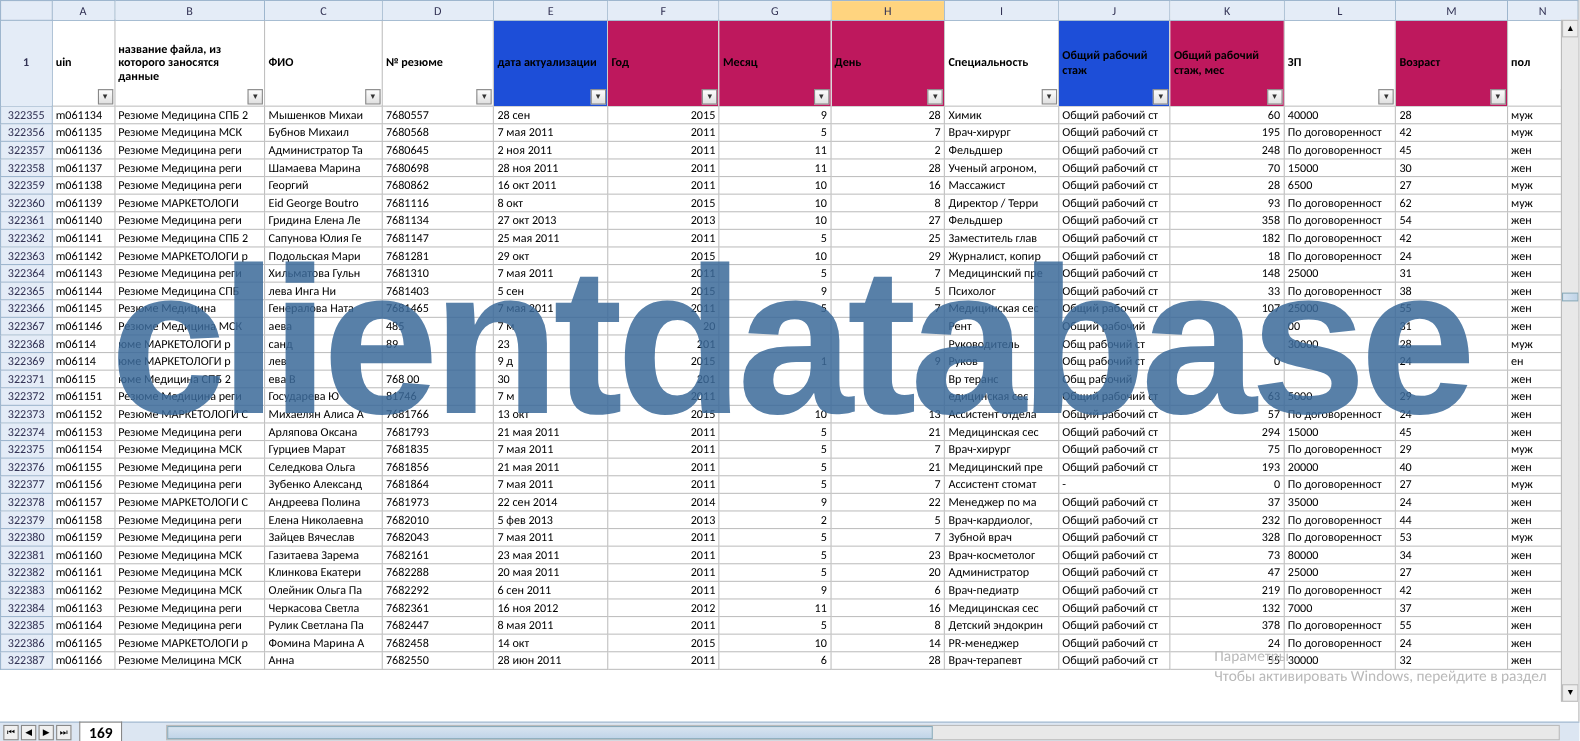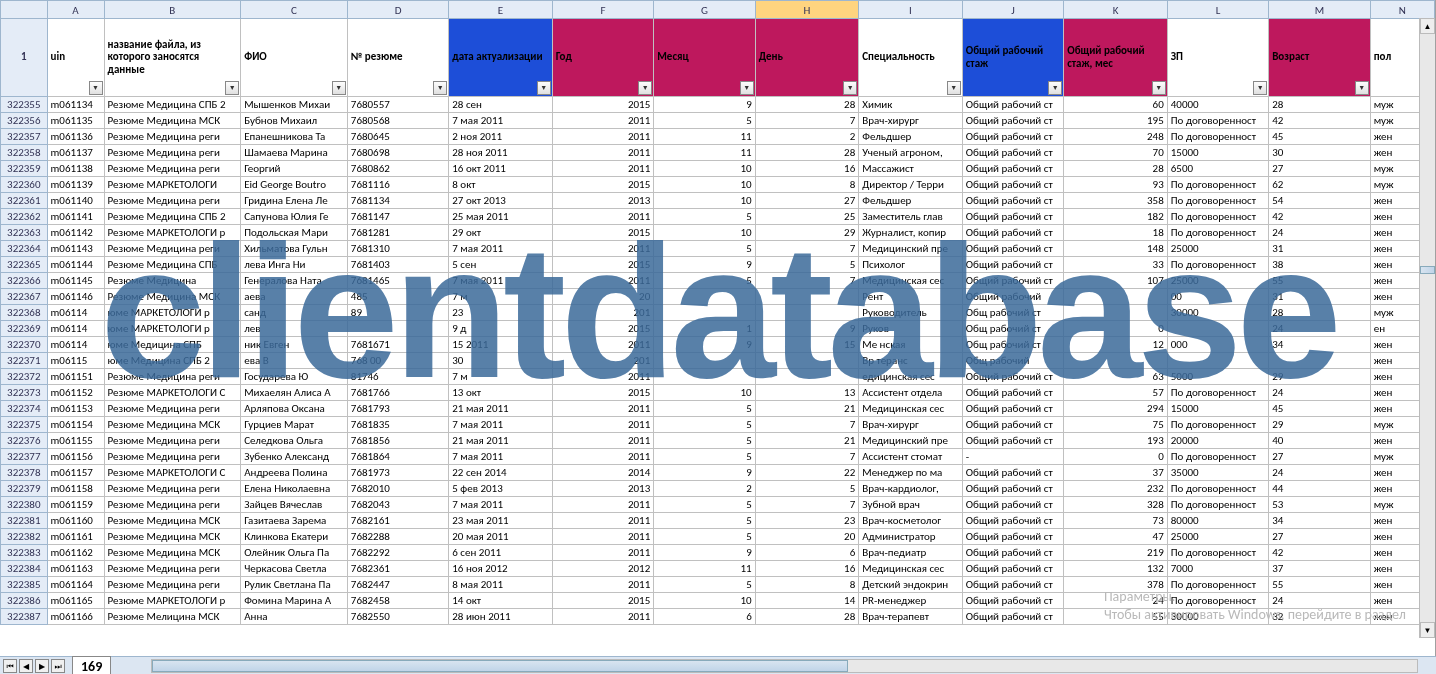--- a/index.html
+++ b/index.html
@@ -270,21 +270,21 @@
           <td>Общий рабочий ст</td>
           <td class="num">195</td>
           <td>По договоренност</td>
           <td>42</td>
           <td>муж</td>
         </tr>
         <tr>
           <td class="row-hdr">322357</td>
           <td>m061136</td>
           <td>Резюме Медицина реги</td>
-          <td>Епанешникова Та</td>
+          <td>Администратор Та</td>
           <td>7680645</td>
           <td>2 ноя 2011</td>
           <td class="num">2011</td>
           <td class="num">11</td>
           <td class="num">2</td>
           <td>Фельдшер</td>
           <td>Общий рабочий ст</td>
           <td class="num">248</td>
           <td>По договоренност</td>
           <td>45</td>
@@ -486,37 +486,20 @@
           <td>9 д</td>
           <td class="num">2015</td>
           <td class="num">1</td>
           <td class="num">9</td>
           <td>Руков</td>
           <td>Общ рабочий ст</td>
           <td class="num">0</td>
           <td></td>
           <td>24</td>
           <td>ен</td>
-        </tr>
-        <tr>
-          <td class="row-hdr">322370</td>
-          <td>m06114</td>
-          <td>юме Медицина СПБ</td>
-          <td>ник Евген</td>
-          <td>7681671</td>
-          <td>15    2011</td>
-          <td class="num">2011</td>
-          <td class="num">9</td>
-          <td class="num">15</td>
-          <td>Ме     нская</td>
-          <td>Общ рабочий ст</td>
-          <td class="num">12</td>
-          <td>000</td>
-          <td>34</td>
-          <td>жен</td>
         </tr>
         <tr>
           <td class="row-hdr">322371</td>
           <td>m06115</td>
           <td>юме Медицина СПБ 2</td>
           <td>ева В</td>
           <td>768    00</td>
           <td>30</td>
           <td class="num">201</td>
           <td class="num"></td>

